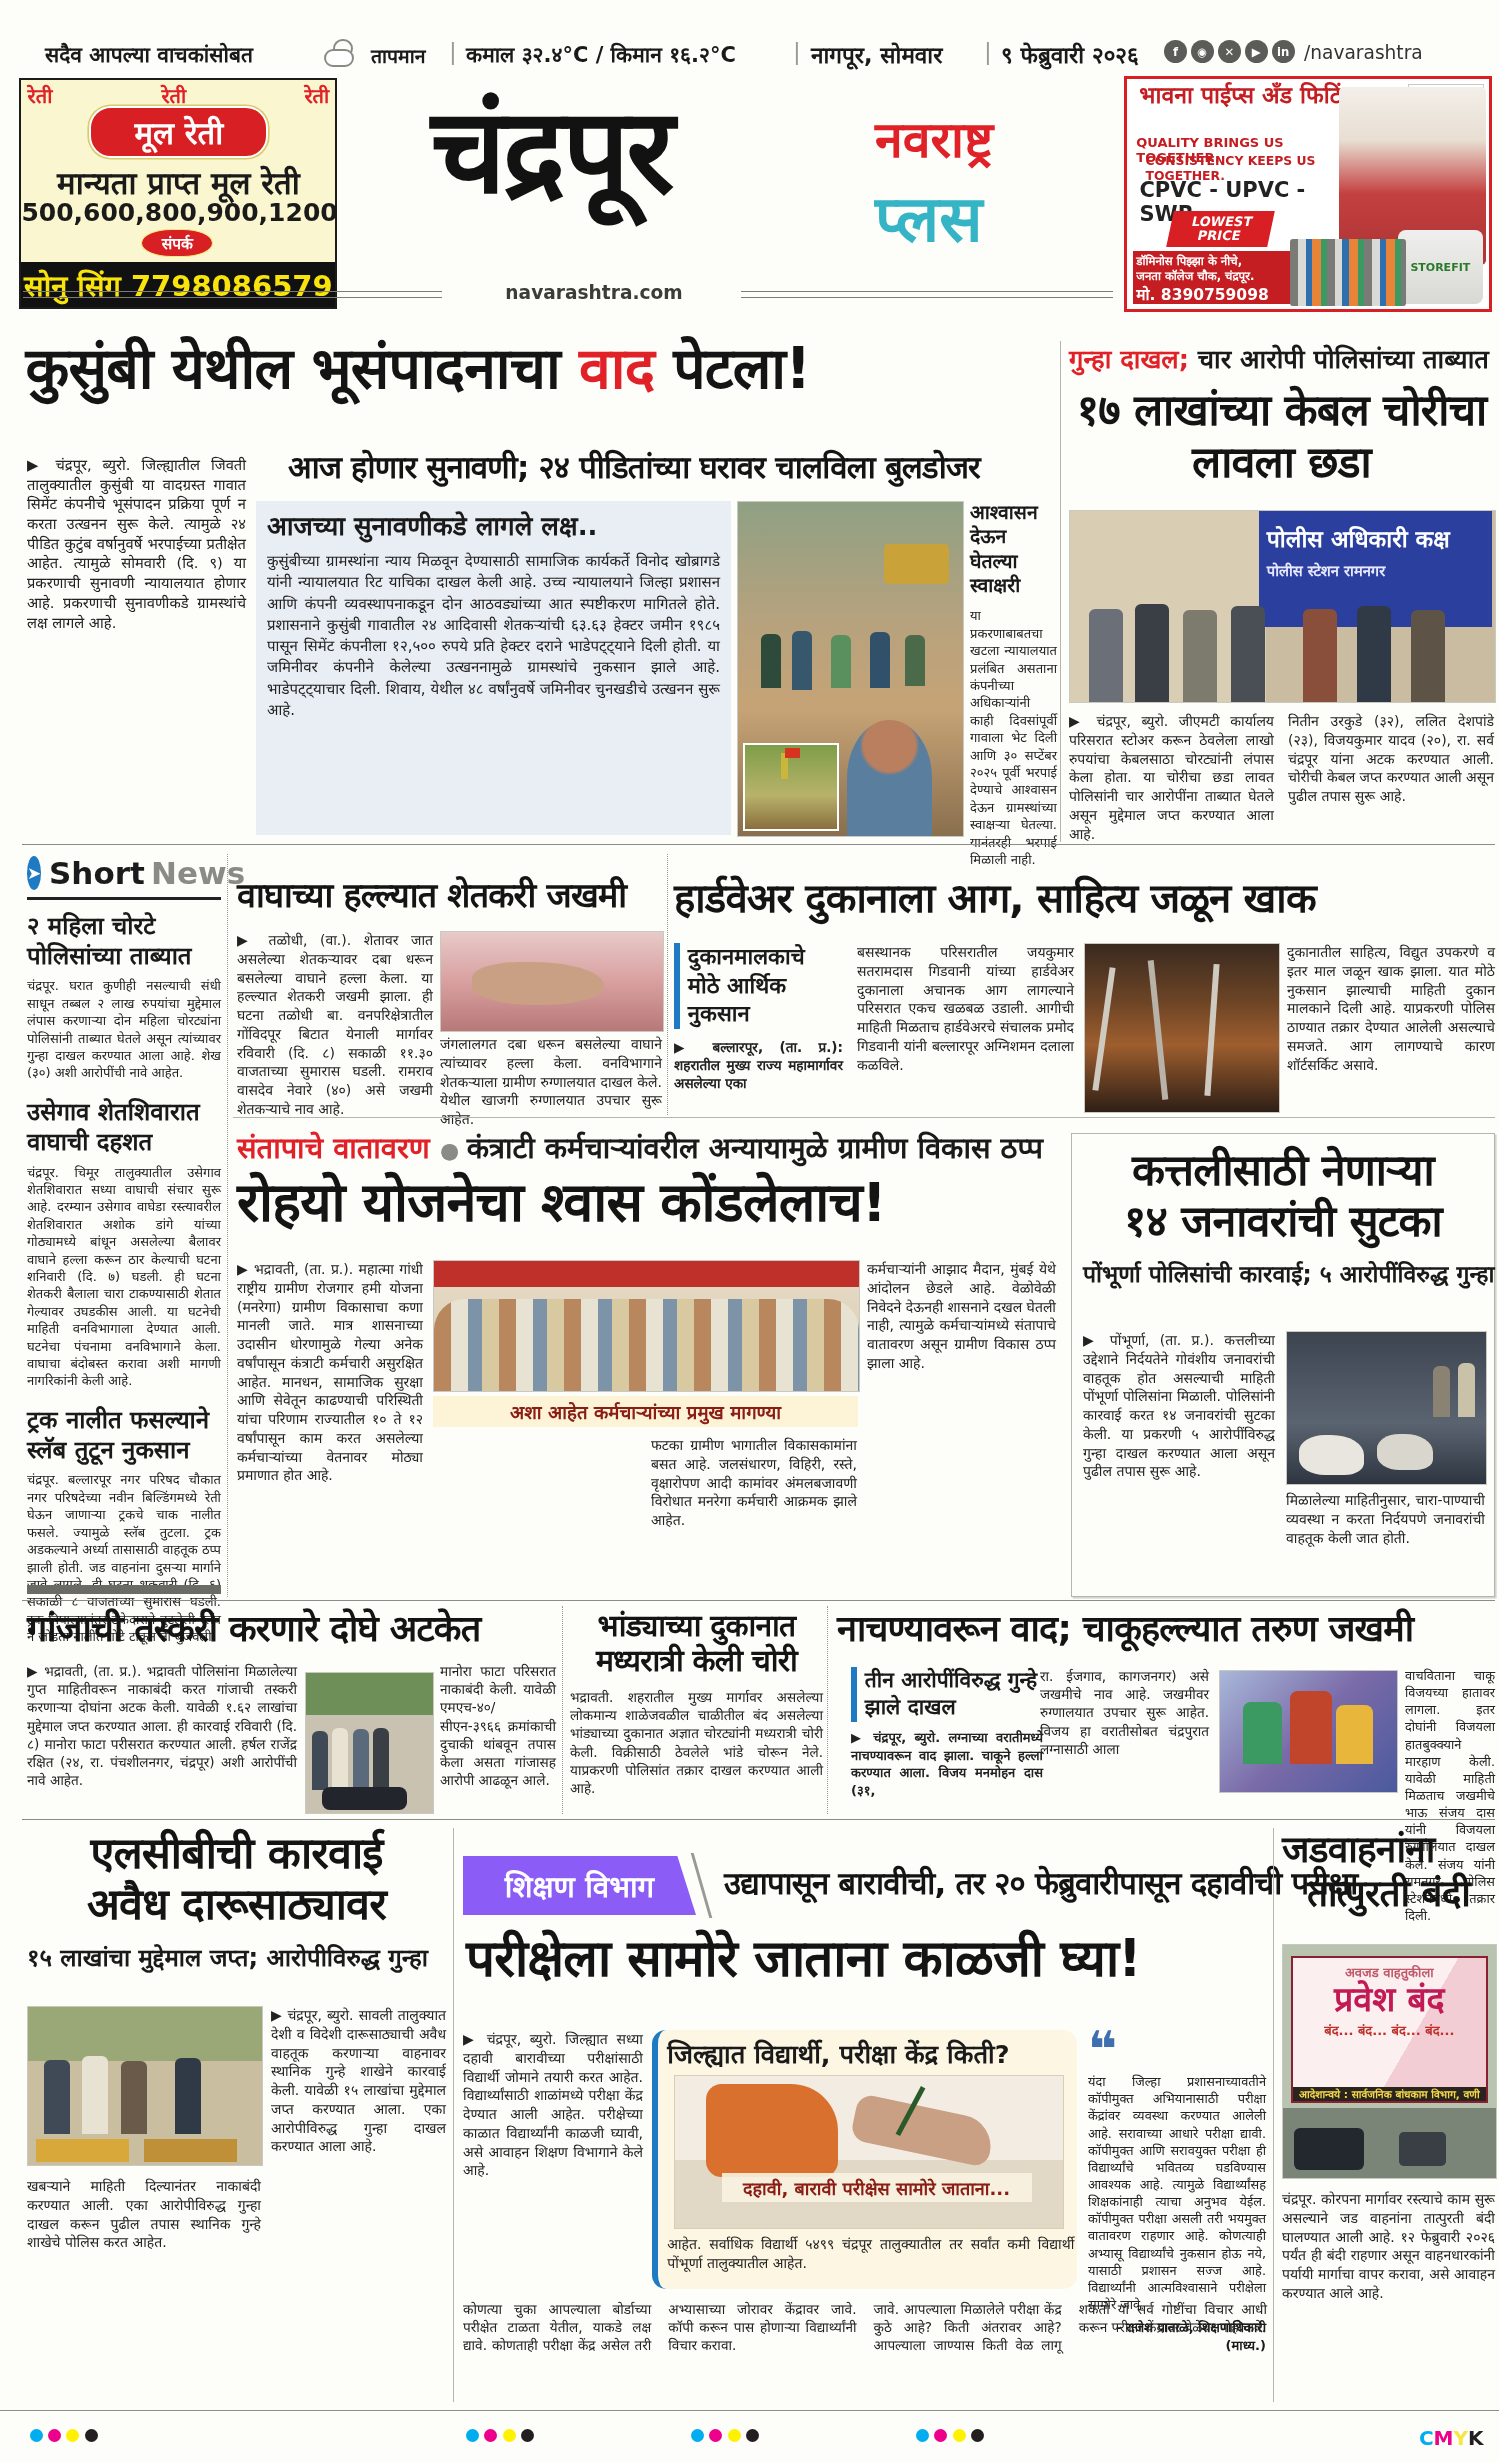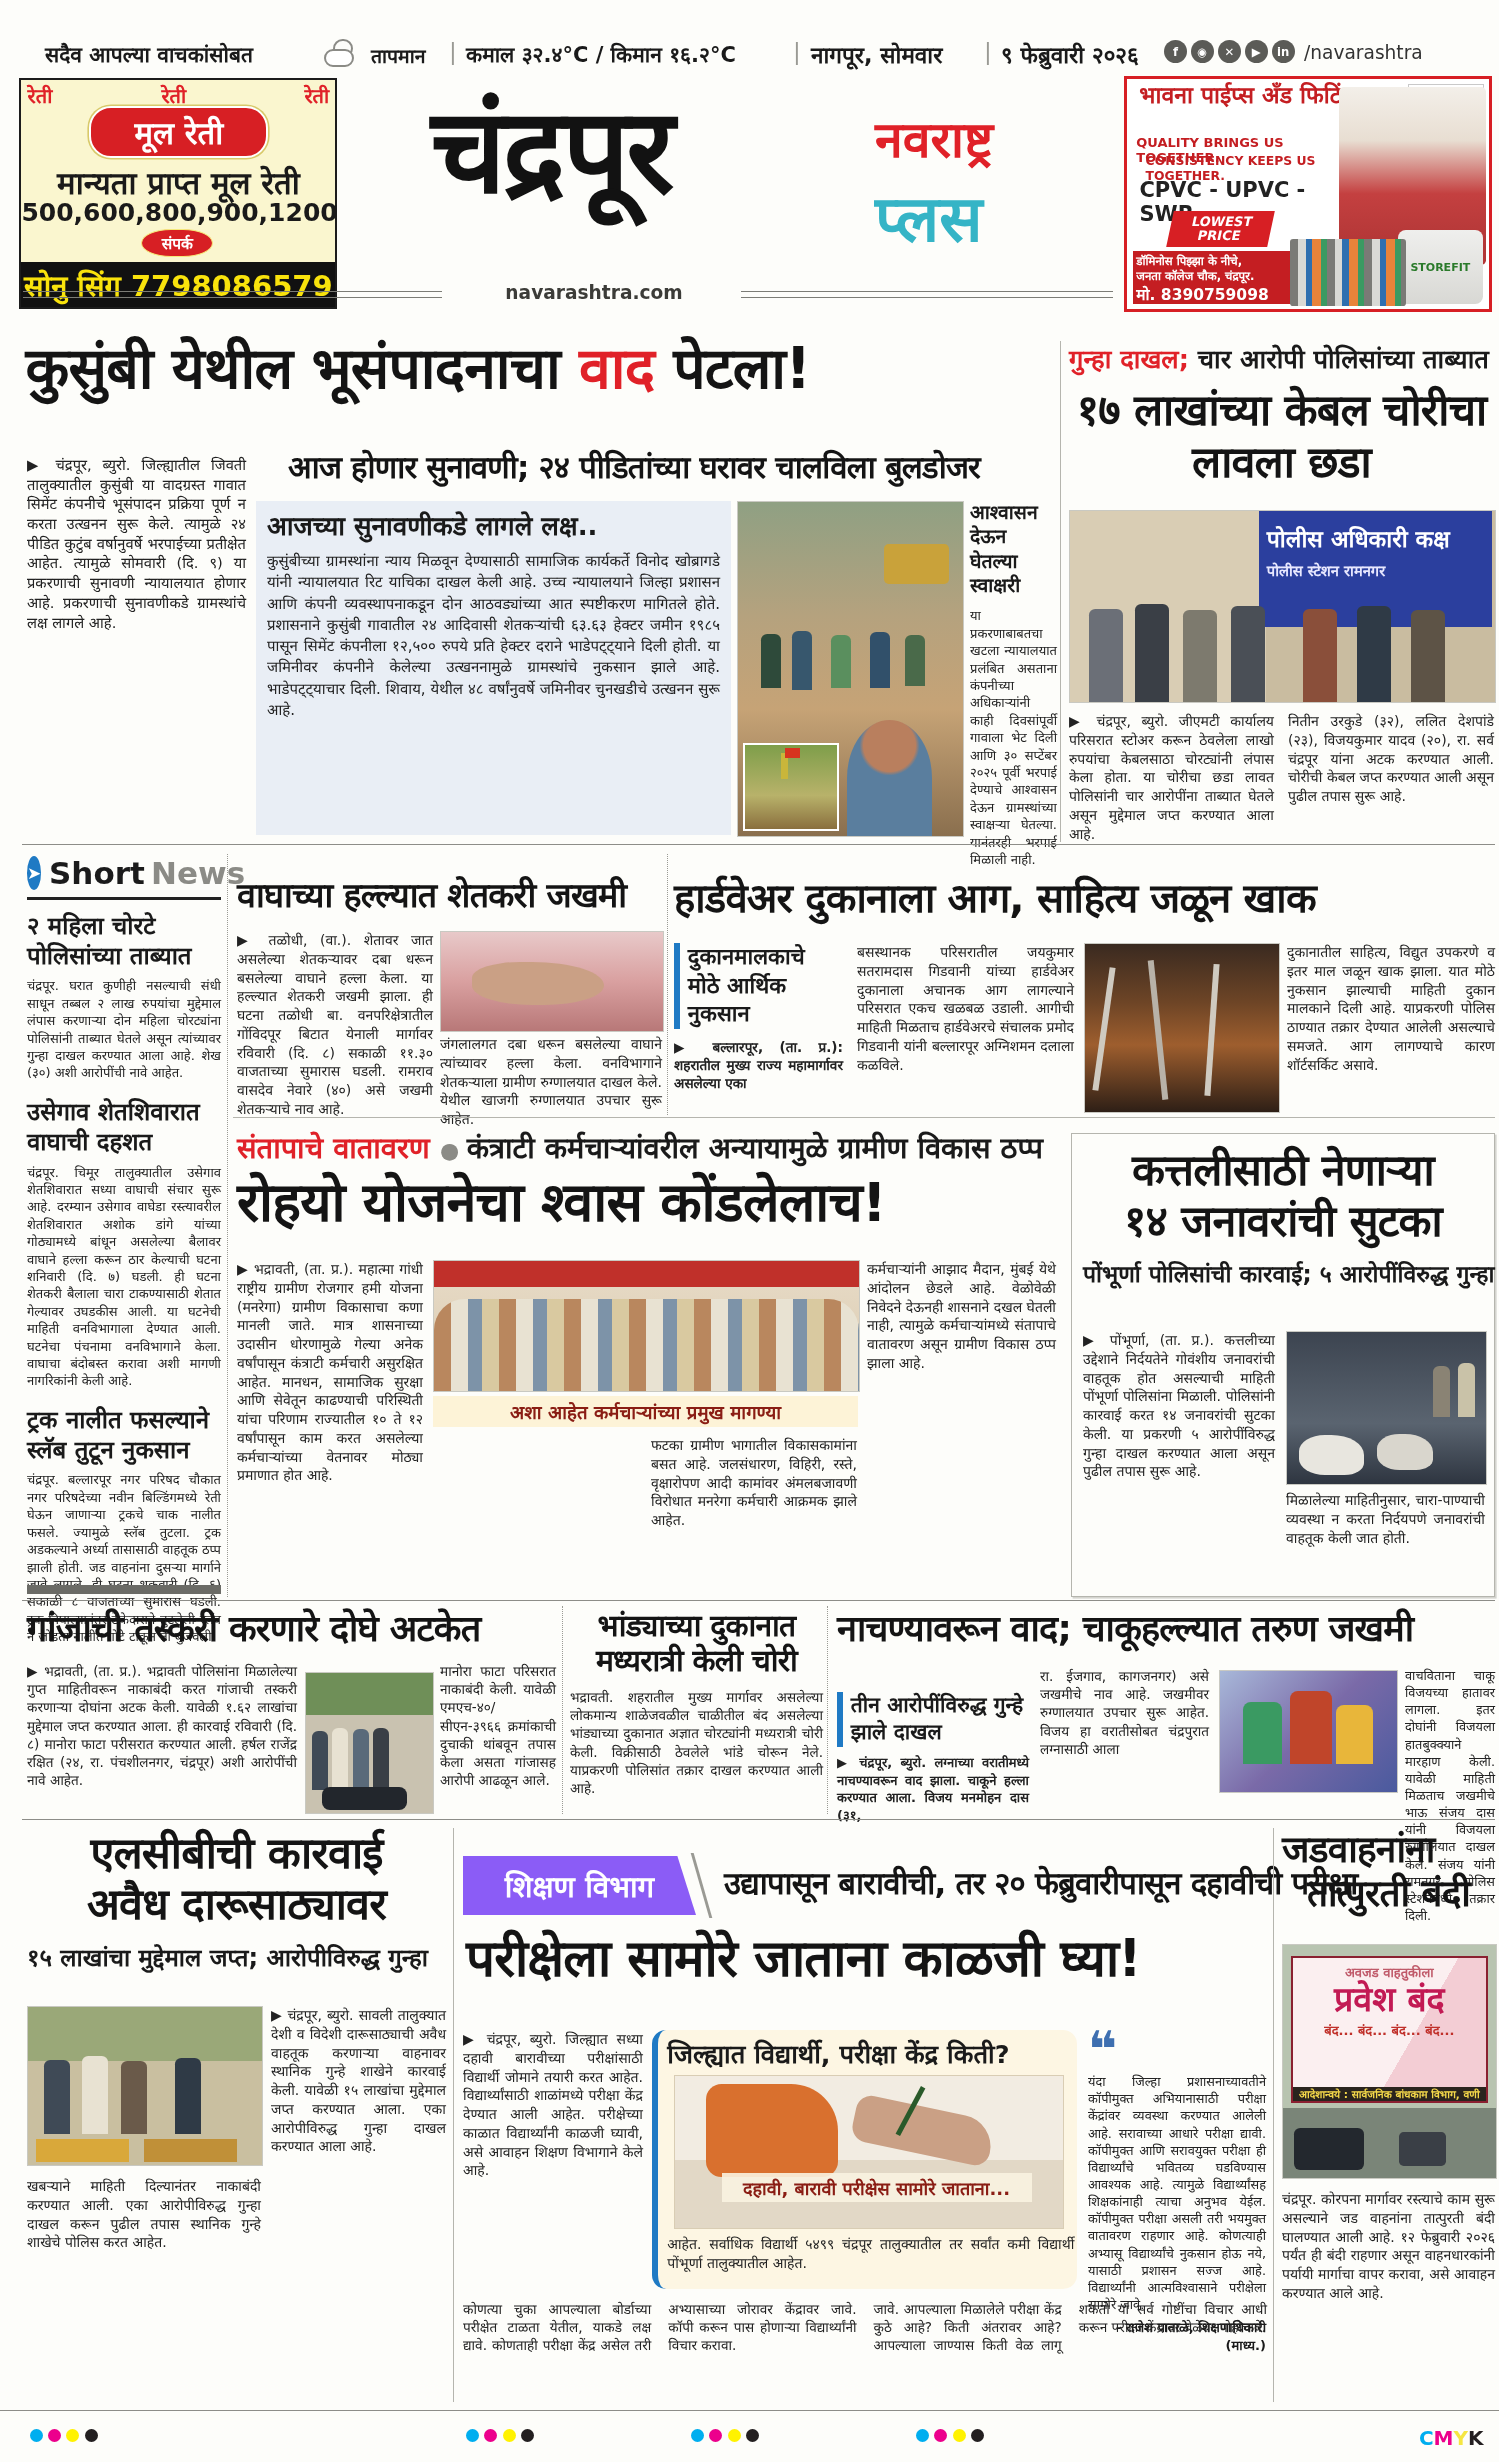--- a/index.html
+++ b/index.html
@@ -258,21 +258,21 @@
 
   <div class="abs" style="left:570px;top:1608px;width:253px;height:206px;">
     <div class="hl" style="font-size:30px;text-align:center;">भांड्याच्या दुकानात</div>
     <div class="hl" style="font-size:30px;text-align:center;">मध्यरात्री केली चोरी</div>
     <div class="bt" style="margin-top:9.3px;font-size:13.6px;">भद्रावती. शहरातील मुख्य मार्गावर असलेल्या लोकमान्य शाळेजवळील चाळीतील बंद असलेल्या भांड्याच्या दुकानात अज्ञात चोरट्यांनी मध्यरात्री चोरी केली. विक्रीसाठी ठेवलेले भांडे चोरून नेले. याप्रकरणी पोलिसांत तक्रार दाखल करण्यात आली आहे.</div>
   </div>
   <div class="abs rule-dot" style="left:827px;top:1606px;height:208px;"></div>
 
   <div class="abs" style="left:837px;top:1608px;width:658px;height:206px;">
     <div class="hl nowrap" style="font-size:36px;">नाचण्यावरून वाद; चाकूहल्ल्यात तरुण जखमी</div>
-    <div class="abs" style="left:0;top:59px;width:192px;margin-top:25px;">
+    <div class="abs" style="left:14px;top:59px;width:192px;">
       <div style="border-left:6.2px solid #1f7ac4;padding-left:7.8px;font-size:21px;font-weight:800;line-height:1.3;">
         <span>तीन आरोपींविरुद्ध गुन्हे झाले दाखल</span>
       </div>
       <div class="bt btb" style="margin-top:7.8px;font-size:13px;">▶ चंद्रपूर, ब्युरो. लग्नाच्या वरातीमध्ये नाचण्यावरून वाद झाला. चाकूने हल्ला करण्यात आला. विजय मनमोहन दास (३१,</div>
     </div>
     <div class="abs bt" style="left:203px;top:59px;width:169px;height:146px;font-size:13.6px;">रा. ईजगाव, कागजनगर) असे जखमीचे नाव आहे. जखमीवर रुग्णालयात उपचार सुरू आहेत. विजय हा वरातीसोबत चंद्रपुरात लग्नासाठी आला</div>
     <div class="abs ph" style="left:382px;top:62px;width:177px;height:121px;background:linear-gradient(135deg,#a8b8d9 0%,#7a6aa8 50%,#4a5a9e 100%);">
       <div class="abs" style="left:23px;top:31px;width:39px;height:62px;background:#3a9a62;border-radius:7.8px 7.8px 0 0;"></div>
       <div class="abs" style="left:70px;top:20px;width:42px;height:73px;background:#c0452a;border-radius:7.8px 7.8px 0 0;"></div>
       <div class="abs" style="left:116px;top:34px;width:37px;height:59px;background:#e8b63a;border-radius:7.8px 7.8px 0 0;"></div>

